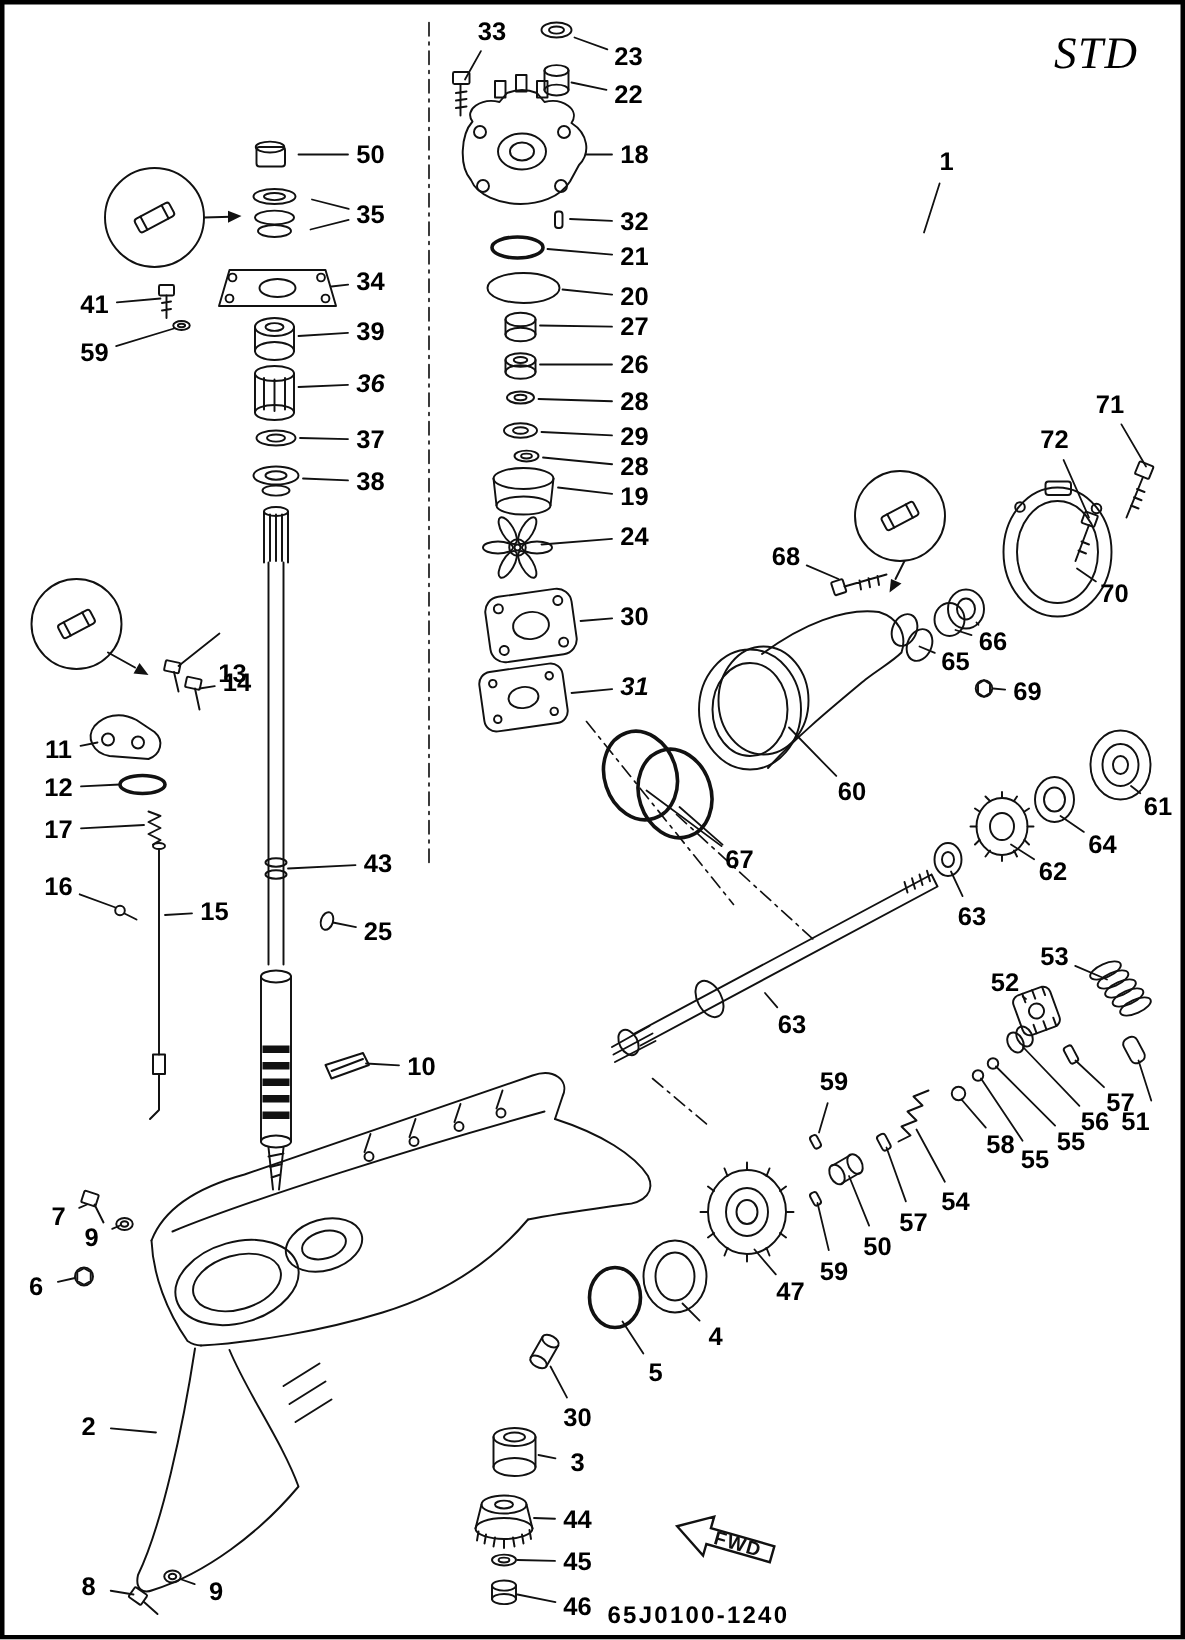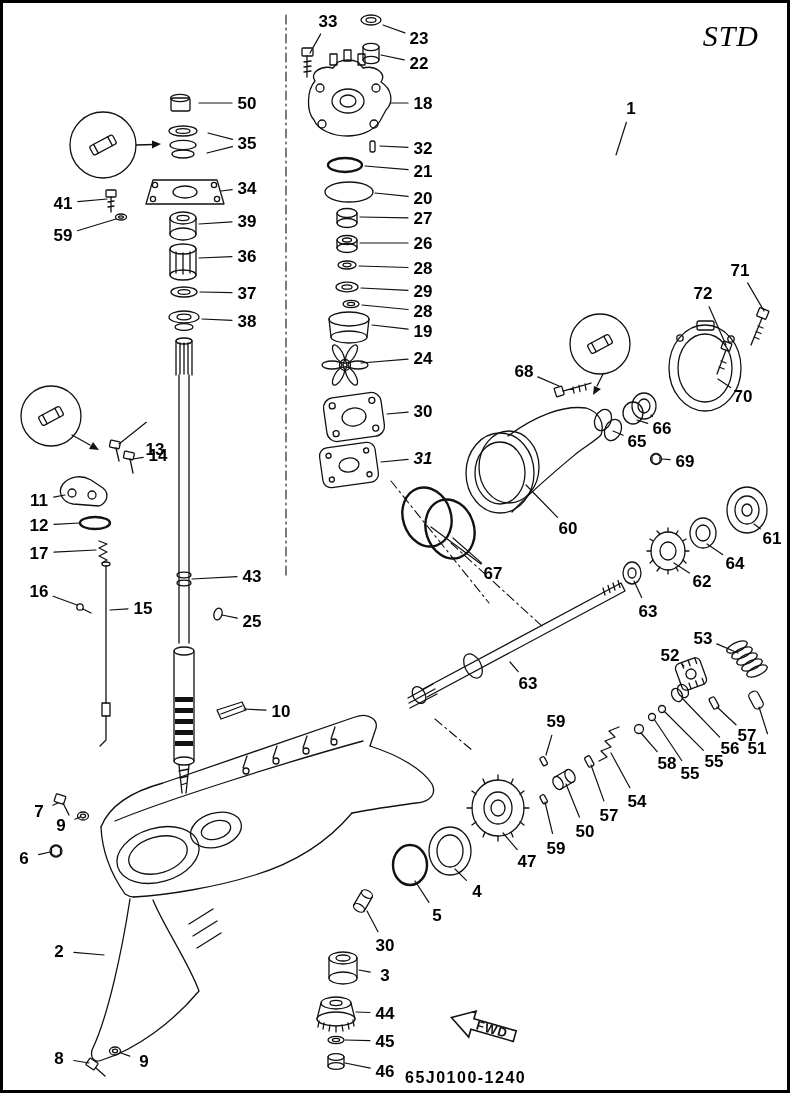--- a/index.html
+++ b/index.html
@@ -456,21 +456,21 @@
       <span class="callout" style="left: 420px; top: 100px;">18</span>
       <span class="callout" style="left: 244px; top: 140px;">35</span>
       <span class="callout" style="left: 420px; top: 145px;">32</span>
       <span class="callout" style="left: 244px; top: 185px;">34</span>
       <span class="callout" style="left: 420px; top: 168px;">21</span>
       <span class="callout" style="left: 60px; top: 200px;">41</span>
       <span class="callout" style="left: 420px; top: 195px;">20</span>
       <span class="callout" style="left: 60px; top: 232px;">59</span>
       <span class="callout" style="left: 244px; top: 218px;">39</span>
       <span class="callout" style="left: 420px; top: 215px;">27</span>
-      <span class="callout" style="left: 244px; top: 253px;">36</span>
+      <span class="callout" style="left: 244px; top: 253px; font-style: italic;">36</span>
       <span class="callout" style="left: 420px; top: 240px;">26</span>
       <span class="callout" style="left: 420px; top: 265px;">28</span>
       <span class="callout" style="left: 244px; top: 290px;">37</span>
       <span class="callout" style="left: 420px; top: 288px;">29</span>
       <span class="callout" style="left: 420px; top: 308px;">28</span>
       <span class="callout" style="left: 244px; top: 318px;">38</span>
       <span class="callout" style="left: 420px; top: 328px;">19</span>
       <span class="callout" style="left: 420px; top: 355px;">24</span>
       <span class="callout" style="left: 737px; top: 267px;">71</span>
       <span class="callout" style="left: 700px; top: 290px;">72</span>

